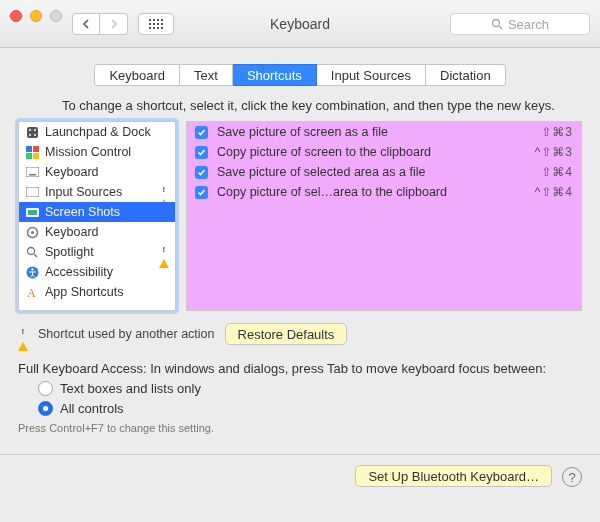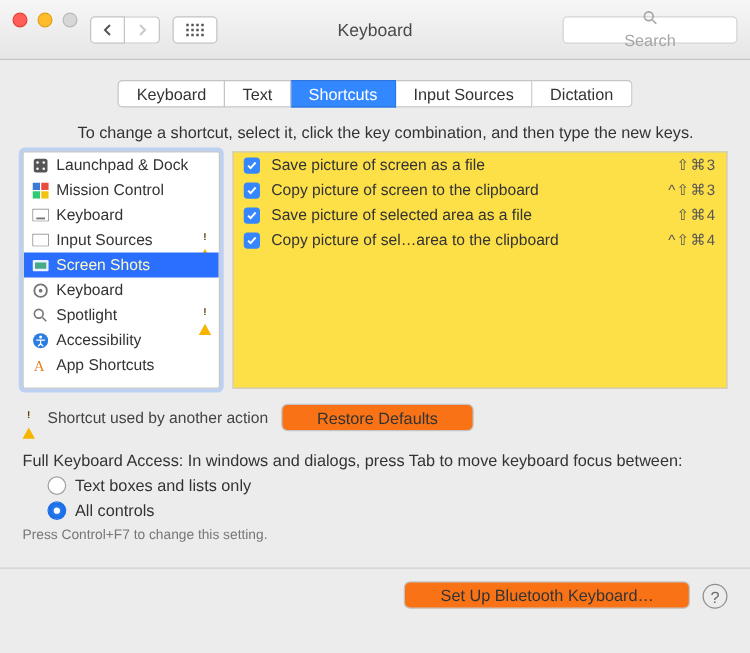--- a/index.html
+++ b/index.html
@@ -12,43 +12,43 @@
   .dot.grn{background:#d7d7d7;border:1px solid #b9b9b9;}
   .navbtns { display:flex; margin-left:72px; gap:0; }
   .nb { width:28px; height:22px; background:#fff; border:1px solid #c4c4c4; display:flex;align-items:center;justify-content:center; color:#777;}
   .nb.l{border-radius:4px 0 0 4px;color:#555;}
   .nb.r{border-radius:0 4px 4px 0;border-left:none;color:#c8c8c8;}
   .gridbtn { width:36px; height:22px; background:#fff; border:1px solid #c4c4c4; border-radius:4px; margin-left:10px; display:flex;align-items:center;justify-content:center;}
   .grid12 {display:grid;grid-template-columns:repeat(4,2px);grid-template-rows:repeat(3,2px);gap:2px;}
   .grid12 span{background:#555;}
   .wtitle { position:absolute; left:0; right:0; text-align:center; font-size:14px; color:#4a4a4a; pointer-events:none;}
   .searchwrap{ position:absolute; right:10px; top:13px; }
-  .search { width:140px; height:22px; border:1px solid #d4d4d4; border-radius:4px; background:#fff; display:flex; align-items:center; justify-content:center; gap:5px; color:#a5a5a5;flex-direction:column;}
+  .search { width:140px; height:22px; border:1px solid #d4d4d4; border-radius:4px; background:#fff; display:flex; align-items:center; justify-content:center; gap:5px; color:#a5a5a5;}
   .search svg{flex:none;}
   .content { padding: 8px 18px 14px 18px; }
   .tabs { display:flex; justify-content:center; margin:8px 0 12px 0; }
   .tab { background:#fff; border:1px solid #c4c4c4; border-left:none; height:22px; padding:0 14px; display:flex;align-items:center; font-size:13px;}
   .tab:first-child{border-left:1px solid #c4c4c4;border-radius:4px 0 0 4px;}
   .tab:last-child{border-radius:0 4px 4px 0;}
   .tab.sel{background:#3388ff;border-color:#2e76dd;color:#fff;}
   .instr { font-size:13px; color:#333; margin-bottom:8px;margin-left:44px;}
   .split { display:flex; gap:10px; }
   .catlist { width:158px; height:190px; background:#fff; border:1px solid #cacaca; border-radius:2px; overflow:hidden; box-shadow:0 0 0 3px rgba(100,160,255,0.35);}
   .cat { height:20px; display:flex; align-items:center; padding:0 6px; gap:6px; font-size:12.5px; position:relative;}
   .cat.sel{ background:#2a6fff; color:#fef9c3;}
   .caticon{width:14px;height:14px;flex:none;display:flex;align-items:center;justify-content:center;}
   .warn { position:absolute; right:6px; }
-  .shortlist { flex:1; height:190px; background:#fde047; border:1px solid #cacaca;}
+  .shortlist { flex:1; height:190px; background:#f0abfc; border:1px solid #cacaca;}
   .row { height:20px; display:flex; align-items:center; padding:0 8px; font-size:12.5px; gap:9px;}
   .cb { width:13px; height:13px; border-radius:3px; background:#3586ff; display:flex;align-items:center;justify-content:center;}
   .rlabel { flex:1; white-space:nowrap; overflow:hidden; text-overflow:ellipsis;}
   .keys { color:#555; font-size:12px; letter-spacing:1px; font-family:-apple-system,"Lucida Grande",sans-serif;}
   .underlist { display:flex; align-items:center; justify-content:flex-start; gap:10px; margin-top:12px; padding-right:2px;}
   .footnote{font-size:12.5px;color:#444;}
-  .btn { height:22px; background:#f97316; border:1px solid #c4c4c4; border-radius:5px; padding:0 28px; display:flex;align-items:center; font-size:13px;}
+  .btn { height:22px; background:#fef9c3; border:1px solid #c4c4c4; border-radius:5px; padding:0 12px; display:flex;align-items:center; font-size:13px;}
   .fka{ margin-top:16px; font-size:13px;}
   .radio { display:flex; align-items:center; gap:7px; margin-left:20px; margin-top:5px;}
   .rb { width:15px; height:15px; border-radius:50%; border:1px solid #a0a0a0; background:#fff; display:flex;align-items:center;justify-content:center;}
   .rb.sel{ border-color:#1e6fe6; background:radial-gradient(circle,#3d8fff 0,#1e6fe6 55%,#1e6fe6 55%);}
   .rb.sel::after{content:'';width:5px;height:5px;border-radius:50%;background:#fff;}
   .tiny{font-size:11px;color:#777;margin-top:6px;}
   .footer{ border-top:1px solid #d0d0d0; margin-top:6px; padding:10px 18px; display:flex; justify-content:flex-end; align-items:flex-end; gap:10px;}
   .help{width:20px;height:20px;border:1.5px solid #8e8e8e;border-radius:50%;display:flex;align-items:center;justify-content:center;color:#6b6b6b;font-size:13px;}
   .warn-tri{width:0;height:0;border-left:5px solid transparent;border-right:5px solid transparent;border-bottom:9px solid #f7b500;position:relative;}
   .warn-tri::after{content:'!';position:absolute;left:-1.5px;top:0px;font-size:8px;color:#5a3d00;font-weight:bold;}

